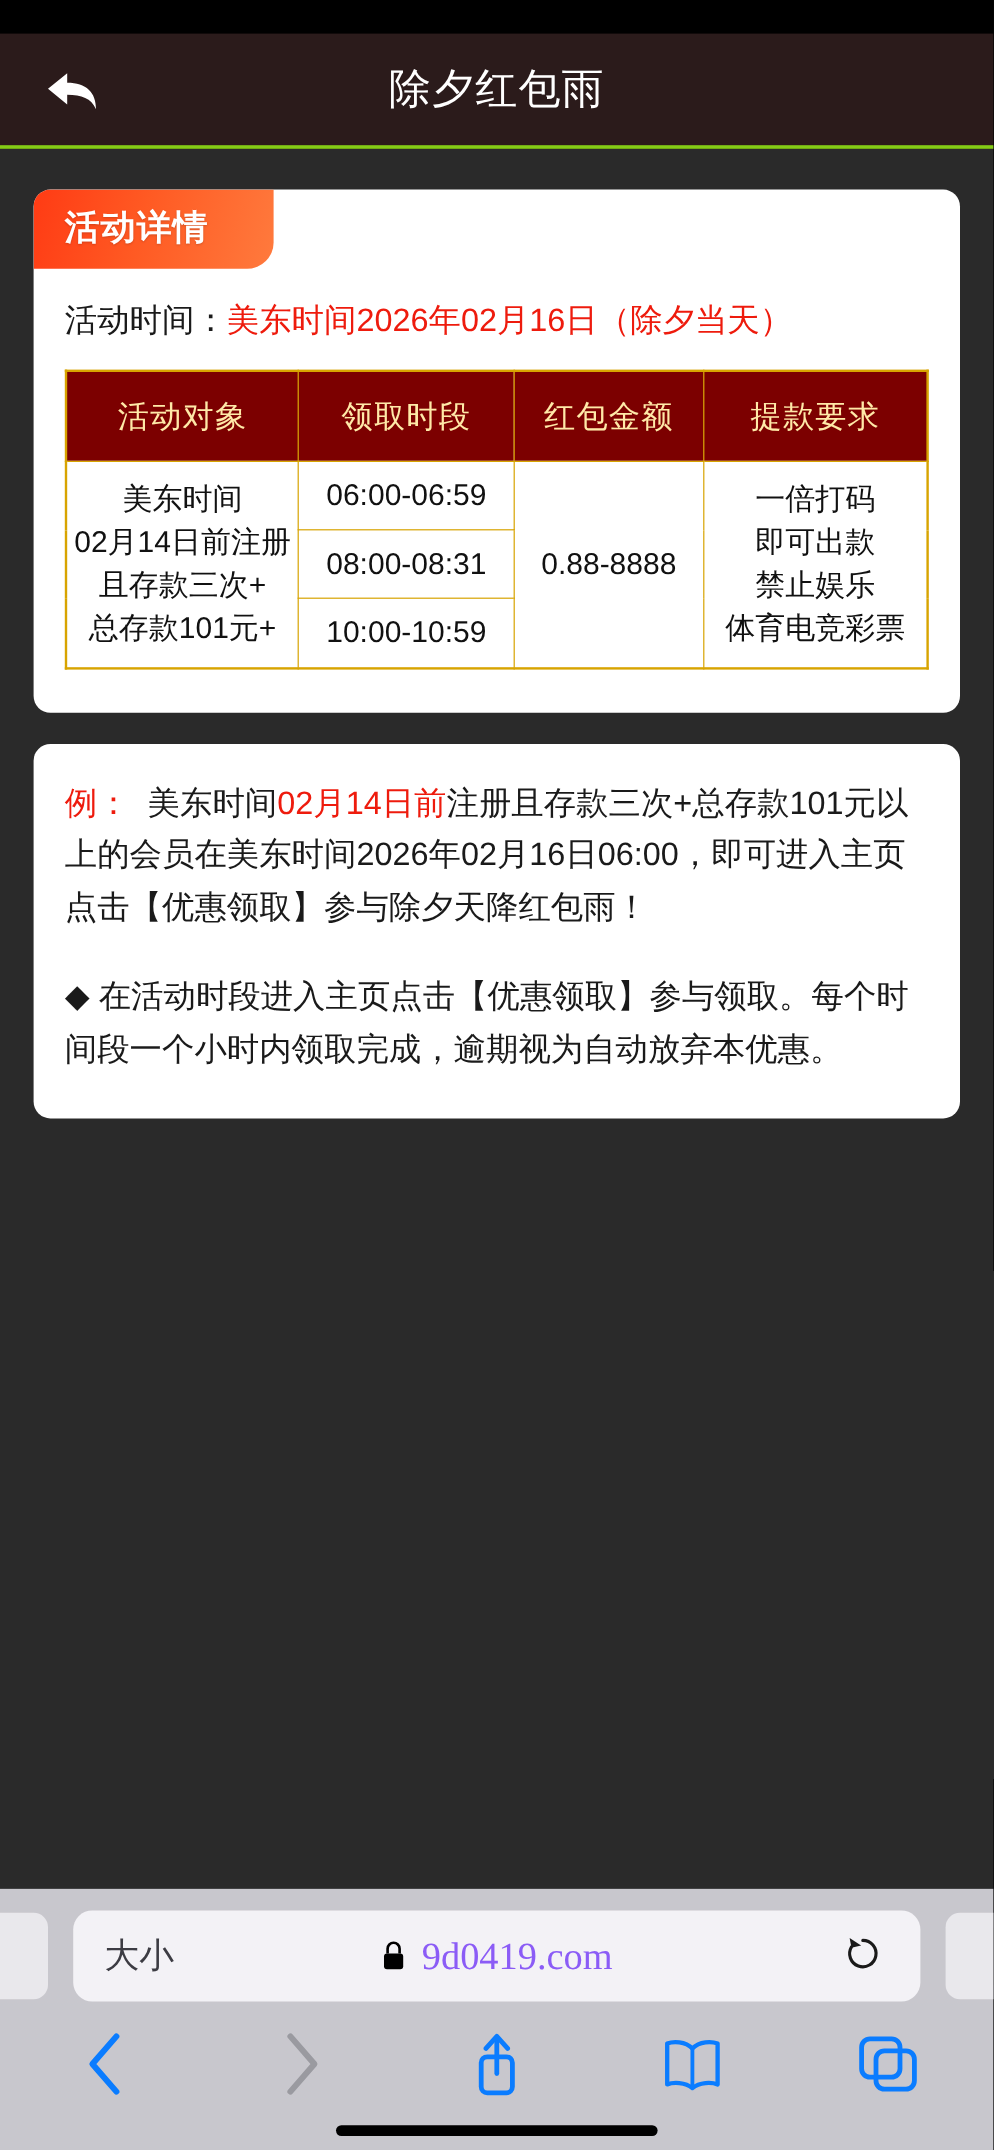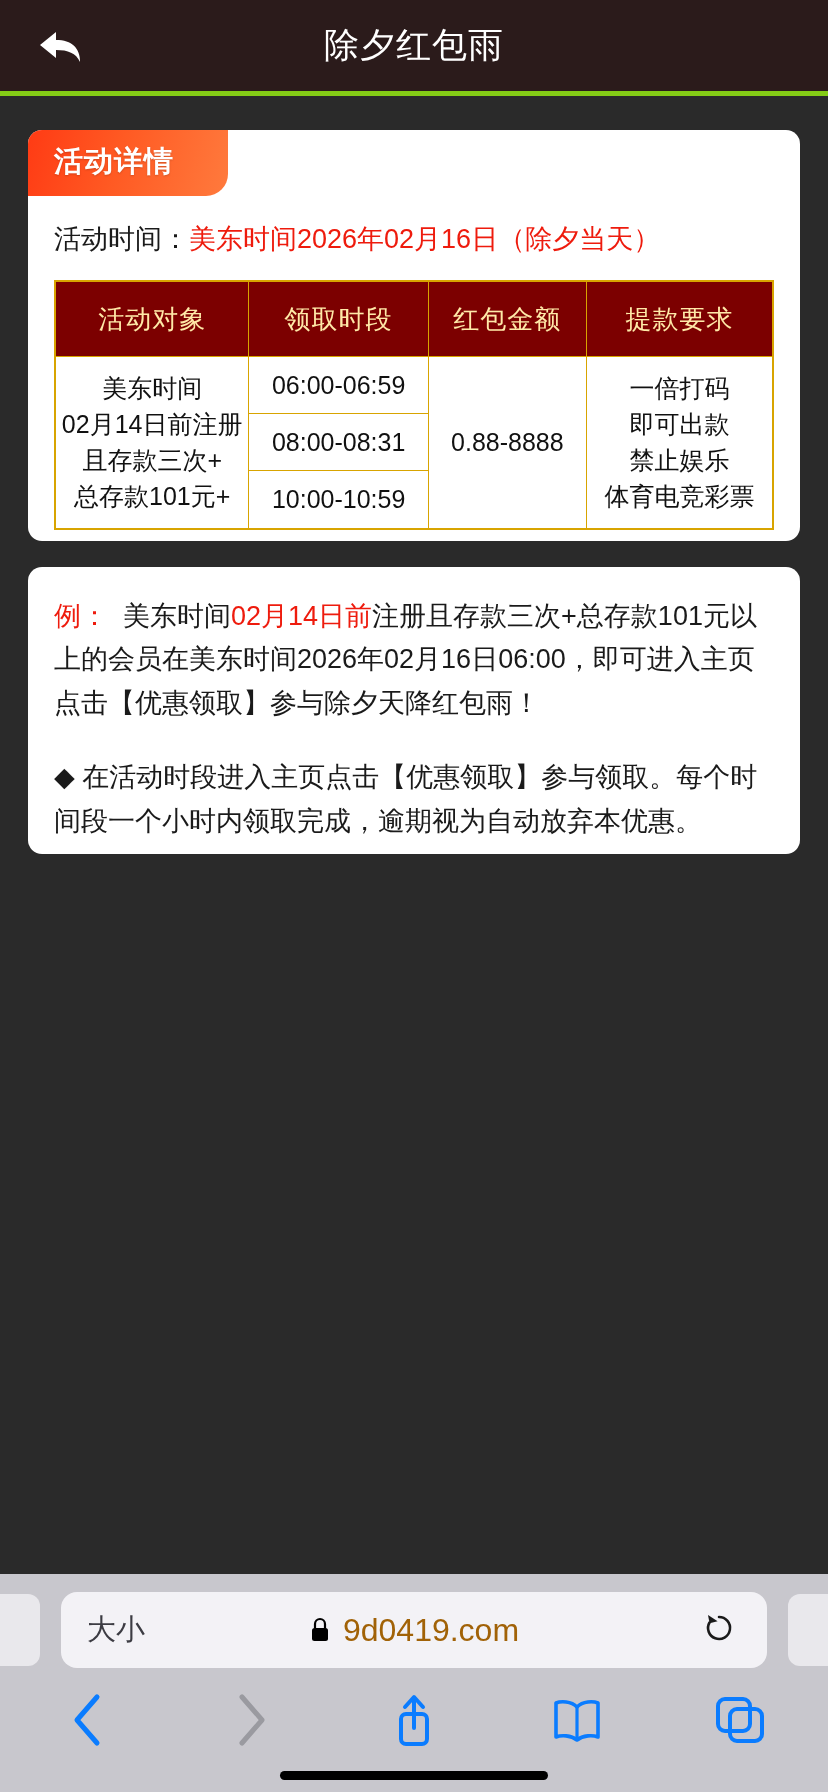--- a/index.html
+++ b/index.html
@@ -68,21 +68,22 @@
   }
 
   
   .appbar {
     flex: 0 0 96px;
     background: #2b1b1b;
     position: relative;
     display: flex;
     align-items: center;
     justify-content: center;
-    border-bottom: 5px solid #84cc16;
+    border-bottom: 3px solid #84cc16;
+    margin-top: 28px;
   }
   .appbar-title {
     color: #fff;
     font-size: 35px;
     font-weight: 500;
     letter-spacing: 1px;
   }
   .back-btn {
     position: absolute;
     left: 30px; top: 50%;
@@ -112,21 +113,21 @@
     padding: 12px 26px 14px 26px;
     background: linear-gradient(105deg, #ff3b14 0%, #ff5a23 45%, #ff7a3d 100%);
     color: #fff;
     font-size: 29px;
     font-weight: 700;
     border-bottom-right-radius: 22px;
     letter-spacing: 1px;
     text-shadow: 0 1px 2px rgba(0,0,0,0.18);
   }
   .card-body {
-    padding: 22px 26px 11px 26px;
+    padding: 22px 26px 36px 26px;
     color: #1a1a1a;
     font-size: 27px;
     line-height: 1.62;
   }
   .red { color: #ee1b0d; }
 
   .p-line { margin-bottom: 4px; }
 
   
   table.promo {
@@ -203,21 +204,22 @@
     position: absolute;
     left: 0; right: 0;
     display: flex;
     align-items: center;
     justify-content: center;
     gap: 12px;
     pointer-events: none;
   }
   .url-text {
     font-size: 32px;
-    color: #a16207;
+    color: #8b5cf6;
+    font-family: Liberation Serif, serif;
   }
   .reload { width: 40px; height: 40px; }
 
   .toolbar {
     display: flex;
     align-items: center;
     justify-content: space-between;
     padding: 20px 56px 6px 56px;
   }
   .tb-item { width: 64px; height: 64px; display: flex; align-items: center; justify-content: center; }

